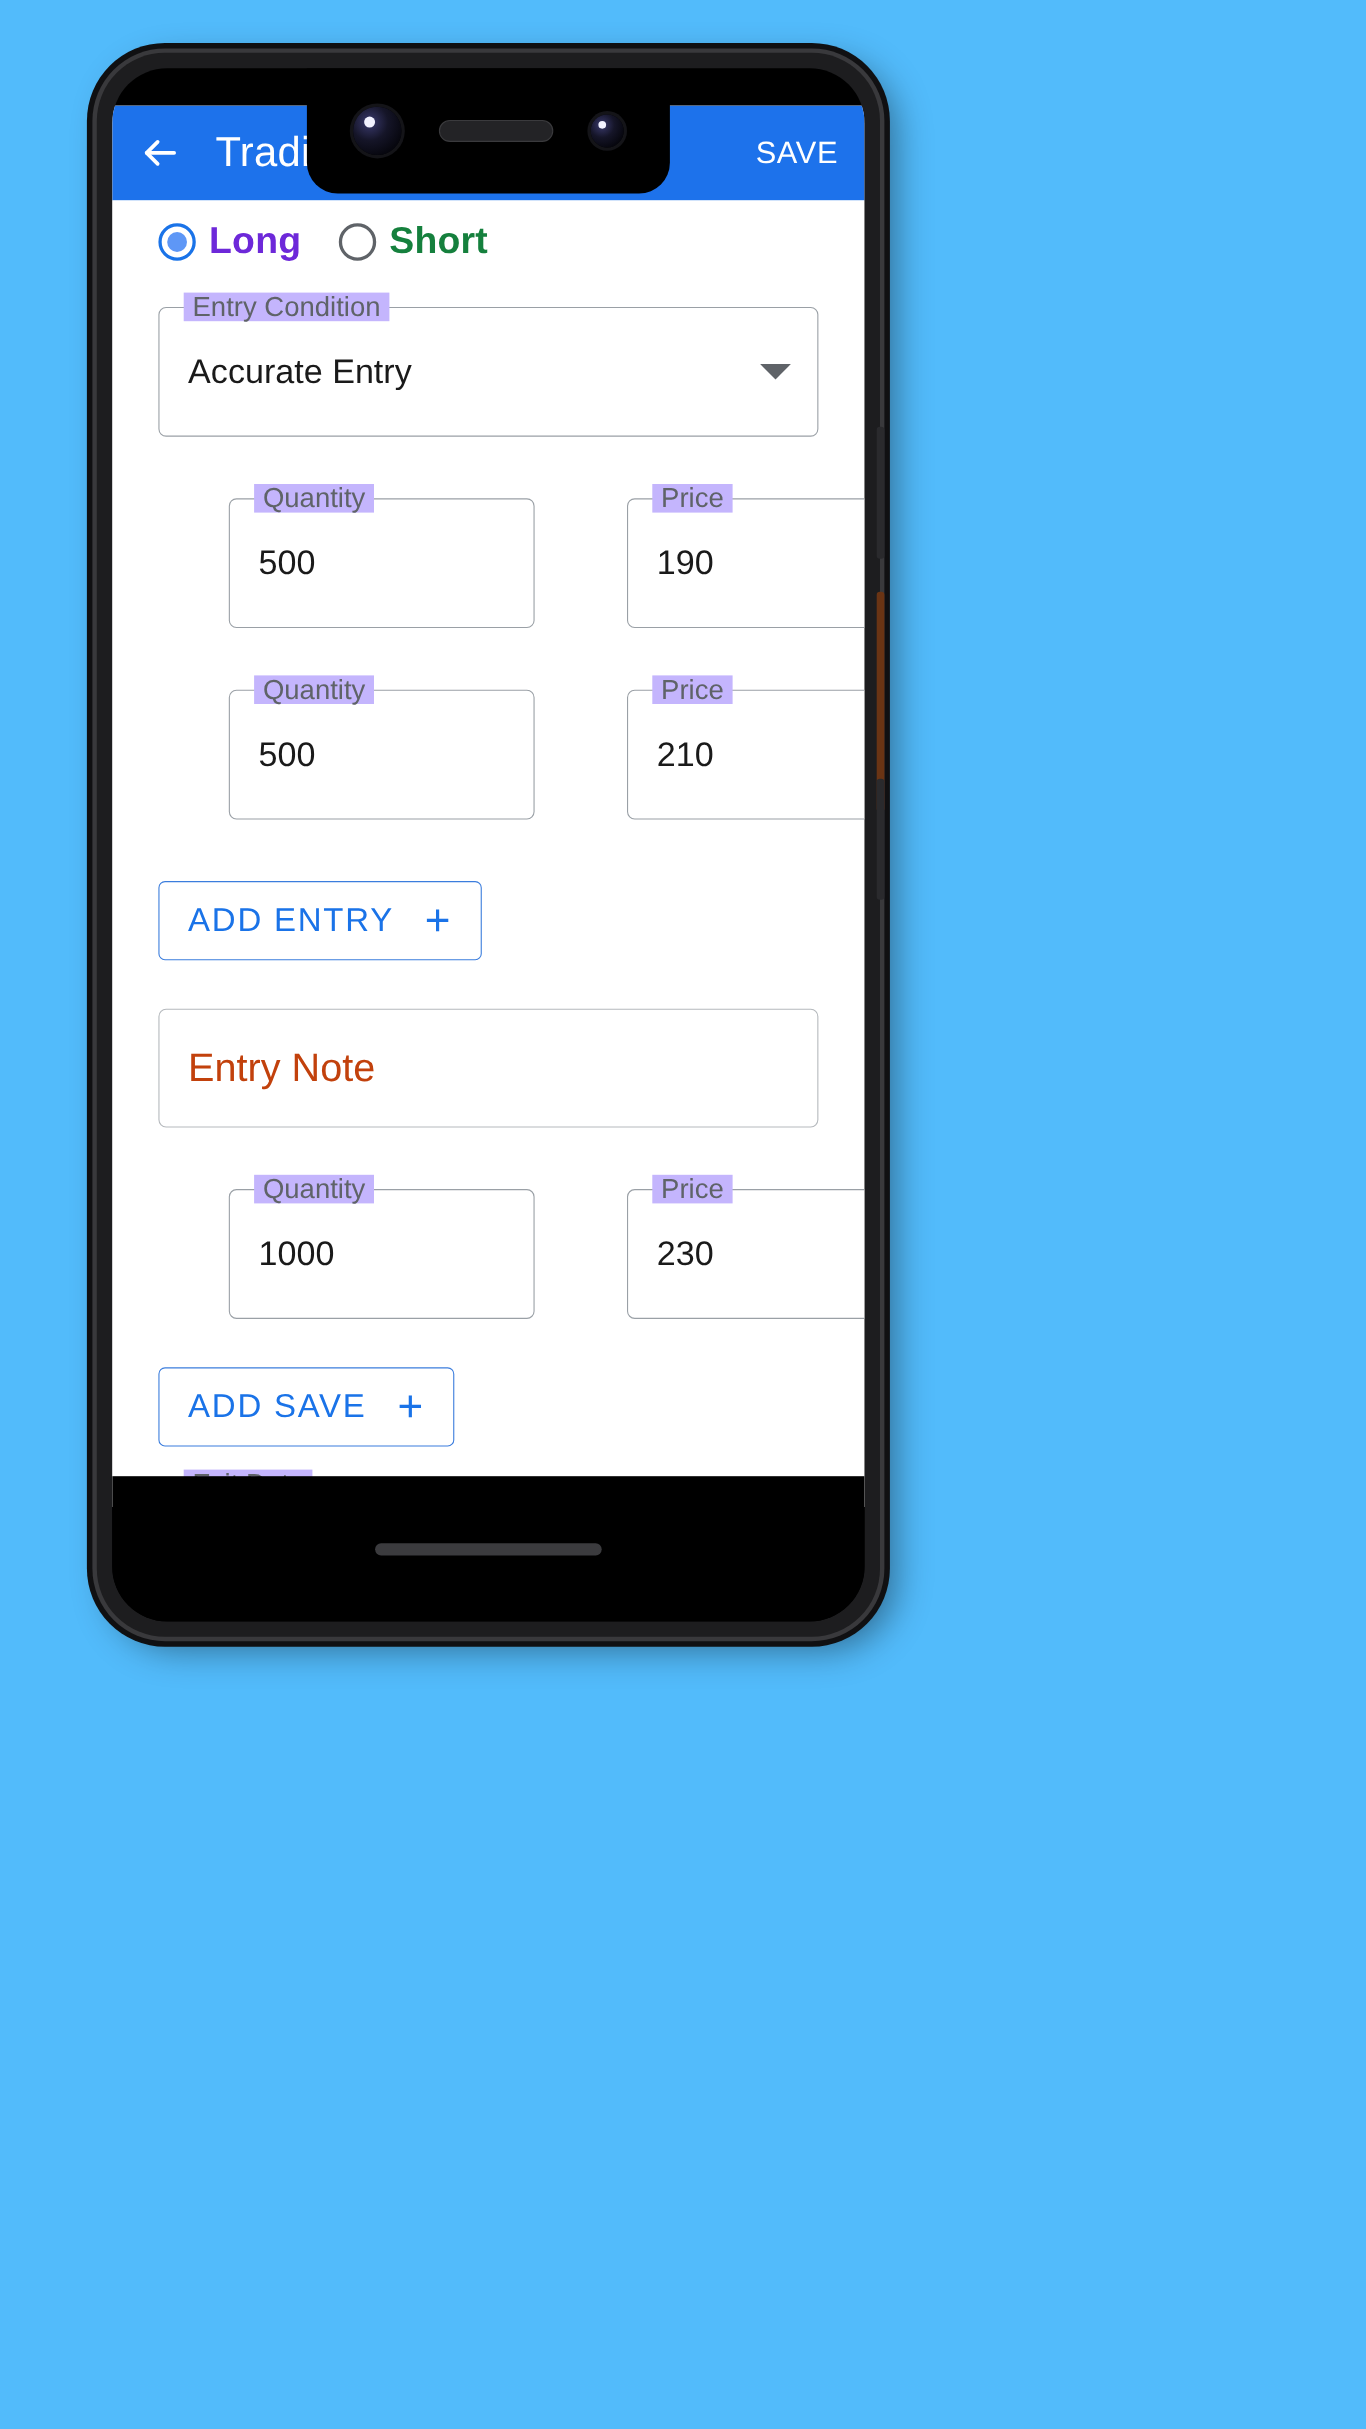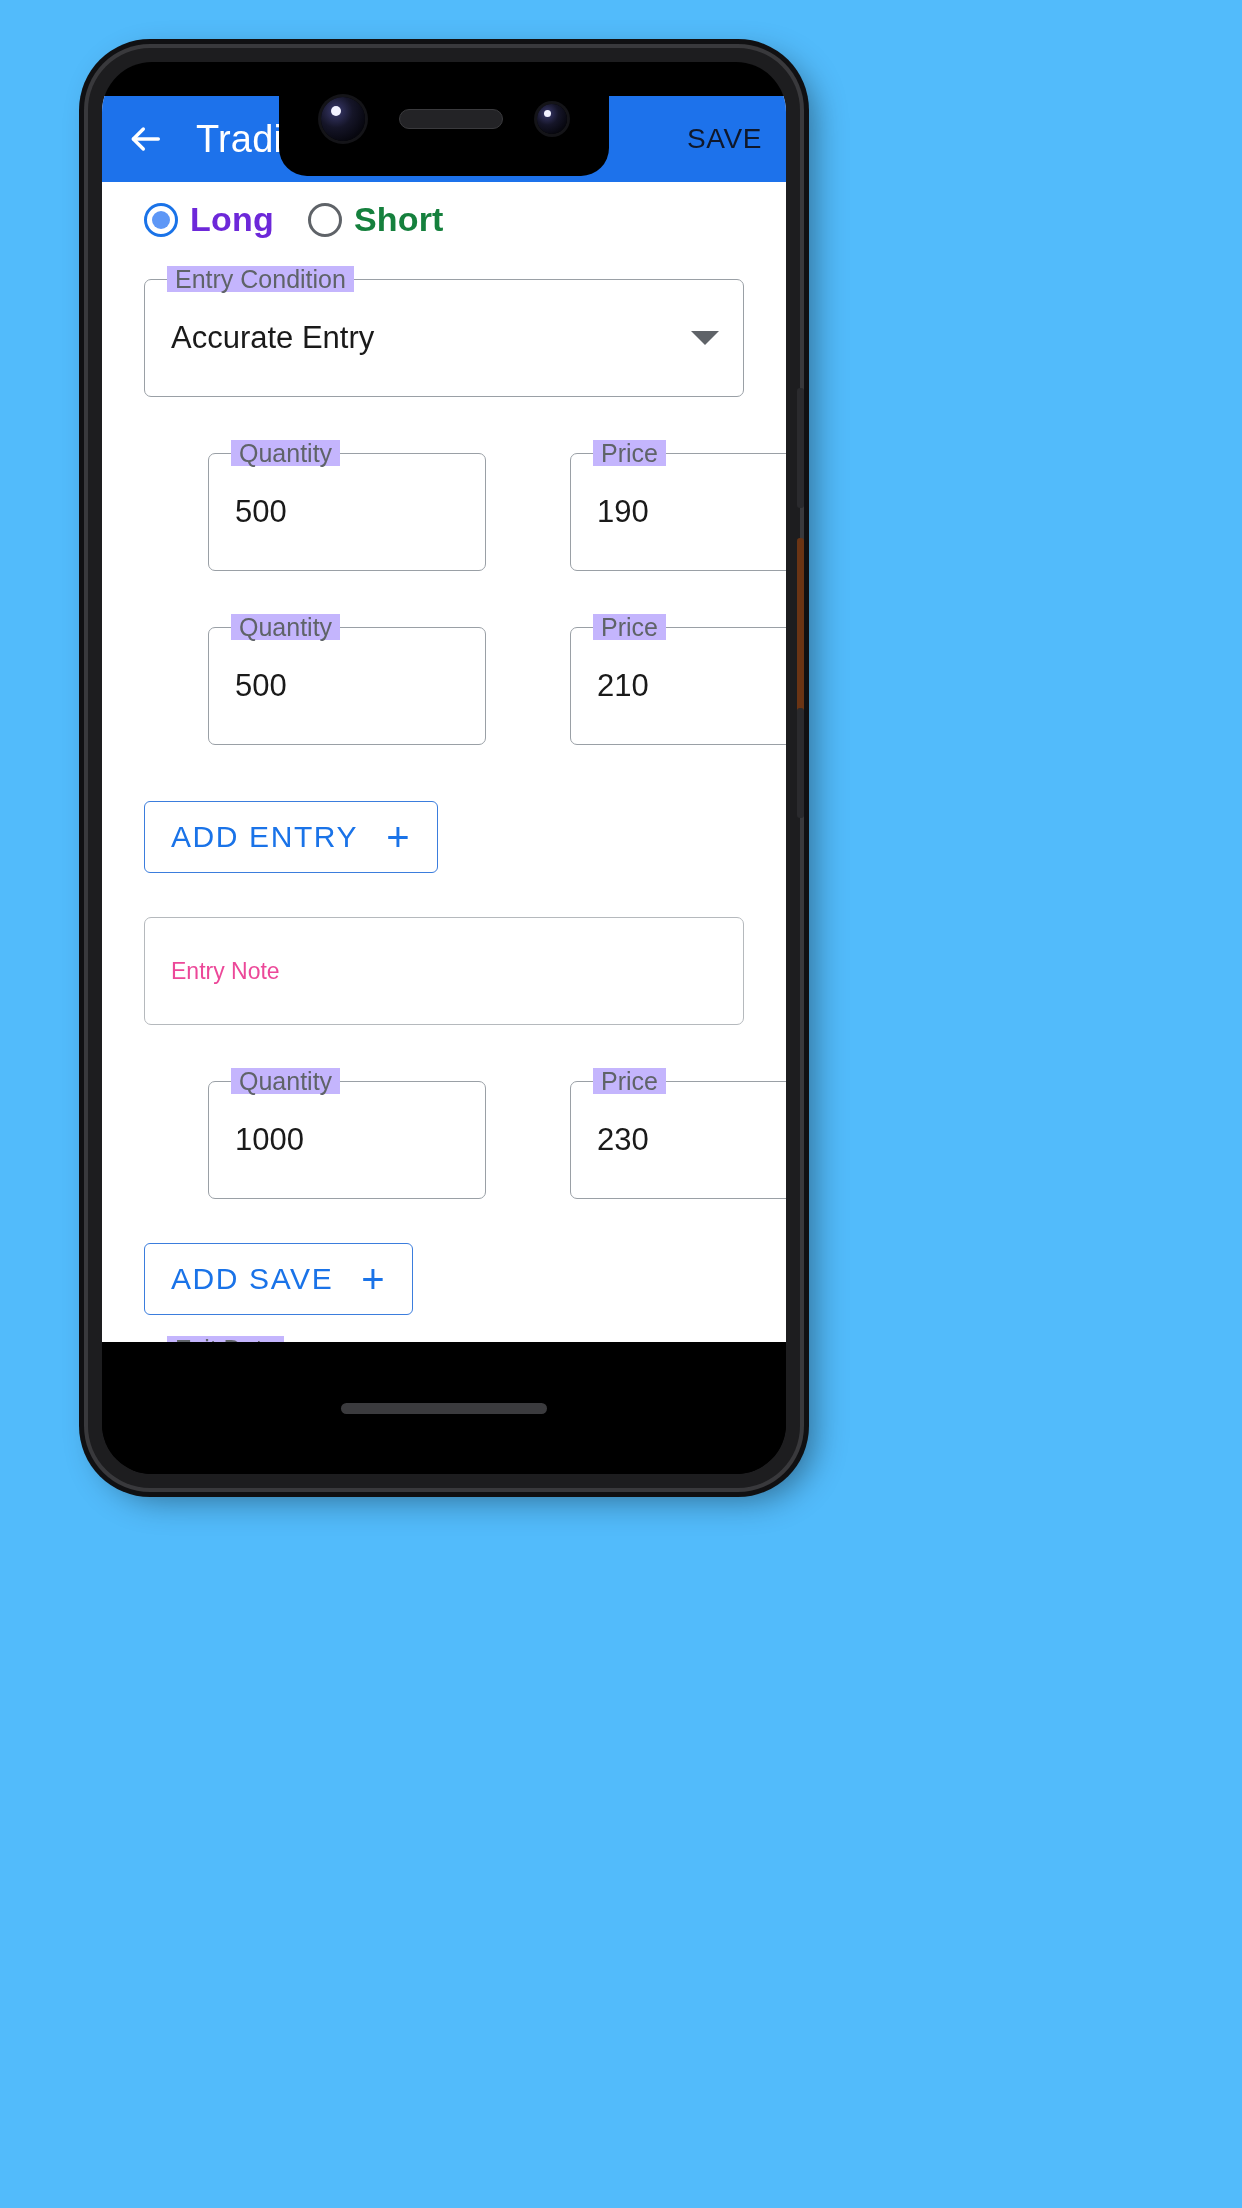--- a/index.html
+++ b/index.html
@@ -88,21 +88,21 @@
     color: #ffffff;
     font-size: 38px;
     font-weight: 400;
     letter-spacing: 0.2px;
     white-space: nowrap;
     overflow: hidden;
     padding-left: 18px;
   }
   #save-btn {
     flex: 0 0 auto;
-    color: #0f172a;
+    color: #ffffff;
     font-size: 28px;
     font-weight: 500;
     letter-spacing: 0.6px;
     padding: 8px 6px;
     white-space: nowrap;
   }
 
   
   #notch {
     position: absolute;
@@ -237,22 +237,22 @@
 
   
   .note-box {
     margin: 0 42px;
     height: 108px;
     border: 1.6px solid #b5b9bd;
     border-radius: 7px;
     display:flex;
     align-items:center;
     padding: 0 26px;
-    font-size: 23px;
-    color: #ec4899;
+    font-size: 36px;
+    color: #c2410c;
     background:#fff;
   }
 
   .caret {
     width: 0; height: 0;
     border-left: 14px solid transparent;
     border-right: 14px solid transparent;
     border-top: 14px solid #5f6368;
   }
 

